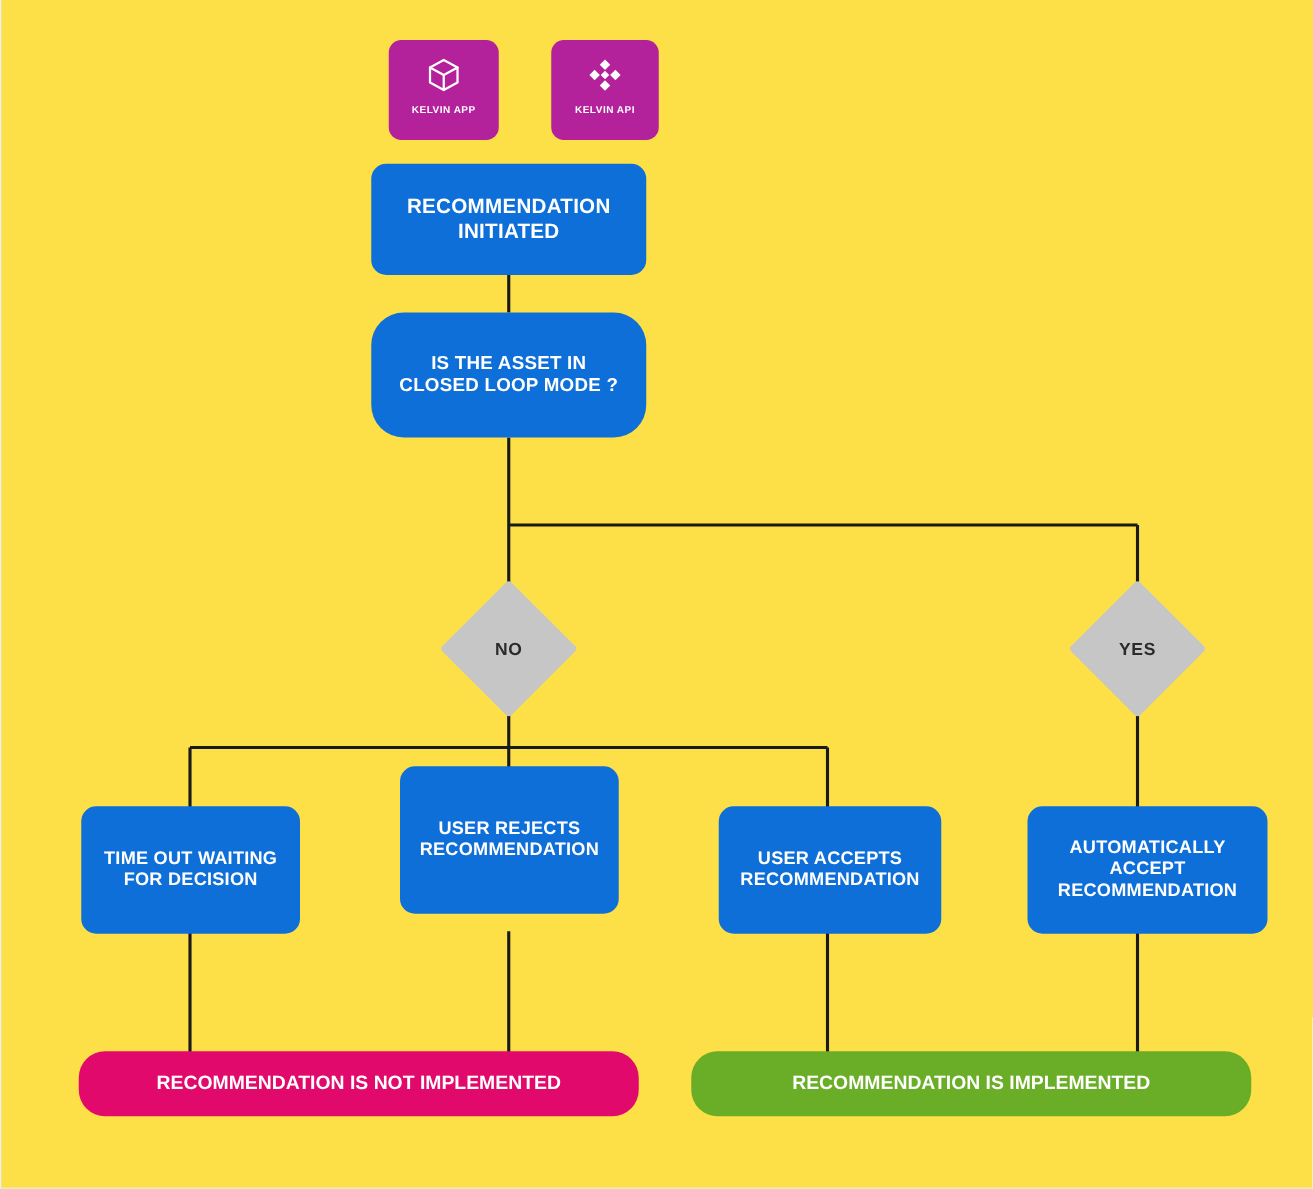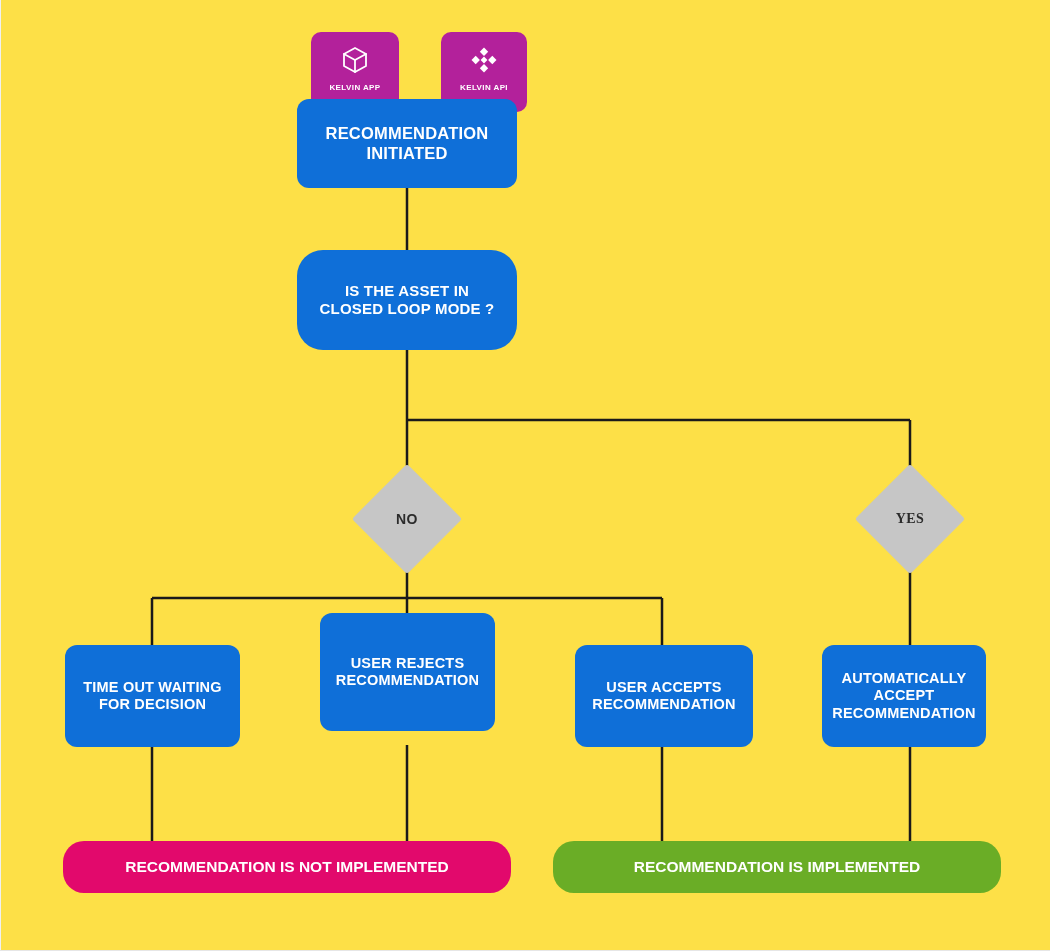--- a/index.html
+++ b/index.html
@@ -37,20 +37,21 @@
     line-height: 1.18;
   }
   .blue {
     background: #0f6fd8;
     border-radius: 12px;
   }
   .start-node {
     background: #0f6fd8;
     border-radius: 12px;
     font-size: 16.5px;
+    margin-top: 32px;
   }
   .decision-node {
     font-size: 15px;
   }
   .leaf-node {
     font-size: 14.5px;
   }
   .badge {
     position: absolute;
     box-sizing: border-box;
@@ -192,35 +193,35 @@
   </div>
 
   <div class="node blue decision-node" style="left:297px; top:250px; width:220px; height:100px; padding:0 16px;border-radius:26px;">
     <span>IS THE ASSET IN CLOSED LOOP MODE ?</span>
   </div>
 
   <div class="diamond" style="left:368px; top:480px;"></div>
   <div class="diamond-label" style="left:368px; top:480px;">NO</div>
 
   <div class="diamond" style="left:871px; top:480px;"></div>
-  <div class="diamond-label" style="left:871px; top:480px;font-family:Liberation Serif, serif;">YES</div>
+  <div class="diamond-label" style="left:871px; top:480px;">YES</div>
 
   <div class="node blue leaf-node" style="left:65px; top:645px; width:175px; height:102px; padding:0 14px;">
     <span>TIME OUT WAITING FOR DECISION</span>
   </div>
 
   <div class="node blue leaf-node" style="left:320px; top:613px; width:175px; height:118px; padding:0 14px;">
     <span>USER REJECTS RECOMMENDATION</span>
   </div>
 
   <div class="node blue leaf-node" style="left:575px; top:645px; width:178px; height:102px; padding:0 14px;">
     <span>USER ACCEPTS RECOMMENDATION</span>
   </div>
 
-  <div class="node blue leaf-node" style="left:822px; top:645px; width:164px; height:102px; padding:0 10px;">
+  <div class="node blue leaf-node" style="left:822px; top:645px; width:192px; height:102px; padding:0 10px;">
     <span>AUTOMATICALLY ACCEPT RECOMMENDATION</span>
   </div>
 
   <div class="result-bar neg" style="left:63px; top:841px; width:448px; height:52px;">
     <span>RECOMMENDATION IS NOT IMPLEMENTED</span>
   </div>
 
   <div class="result-bar pos" style="left:553px; top:841px; width:448px; height:52px;">
     <span>RECOMMENDATION IS IMPLEMENTED</span>
   </div>

